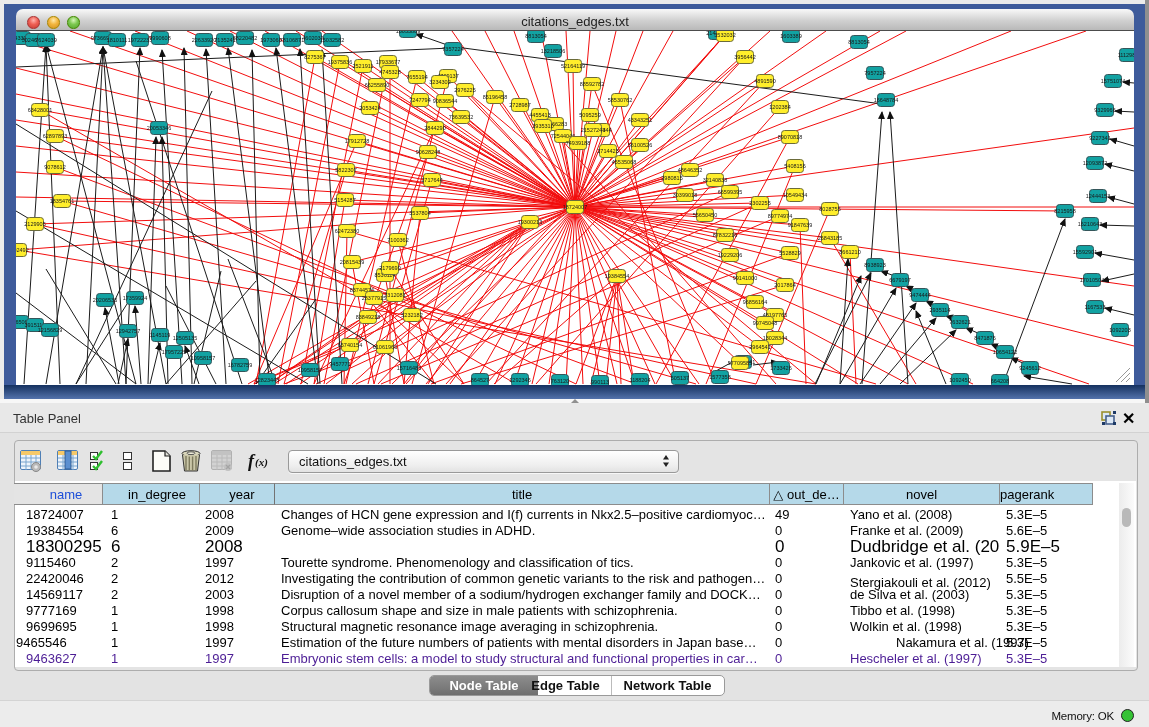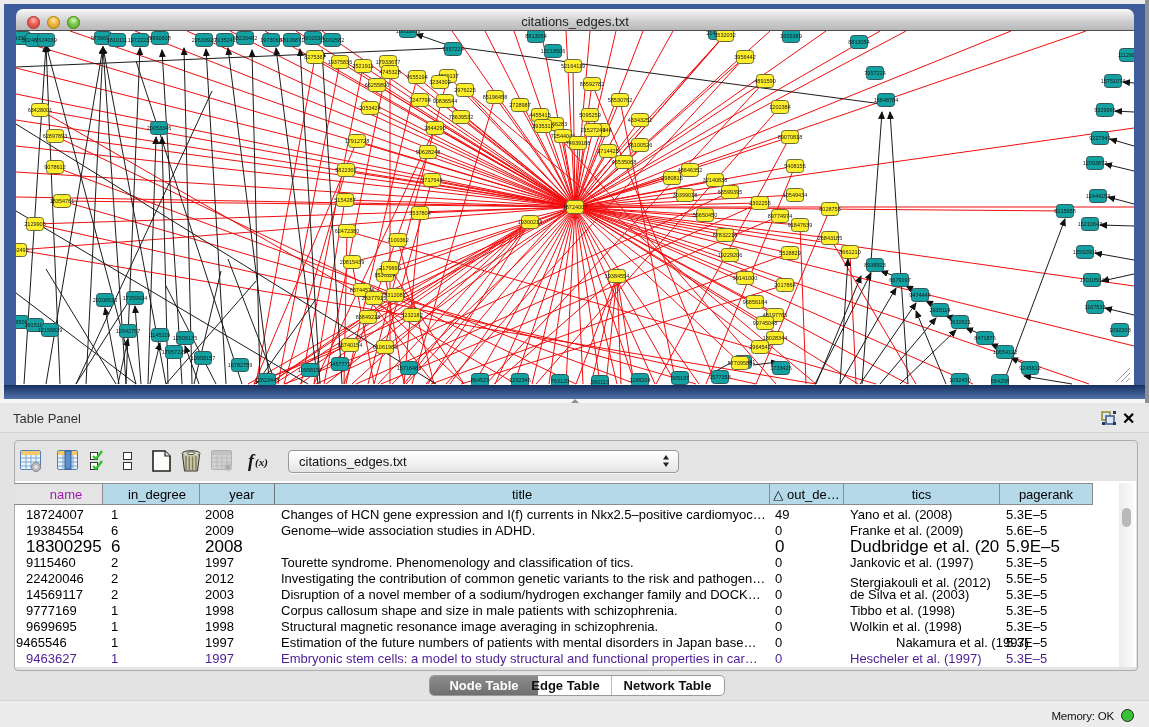--- a/index.html
+++ b/index.html
@@ -1007,27 +1007,27 @@
 </svg>
 
 <div class="abs" style="left:288px;top:450px;width:389px;height:21px;border:1px solid #999;border-radius:4px;background:linear-gradient(#fff,#eee 70%,#e2e2e2);box-shadow:0 1px 0 rgba(255,255,255,.7)"></div>
 <div class="abs" style="left:299px;top:454px;font-size:13px;color:#111">citations_edges.txt</div>
 <svg class="abs" style="left:662px;top:455px" width="8" height="12" viewBox="0 0 8 12">
     <path d="M4 0 L7 4.5 L1 4.5 Z" fill="#222"></path>
     <path d="M4 12 L7 7.5 L1 7.5 Z" fill="#222"></path>
   </svg>
 
 <div class="abs" style="left:15px;top:481px;width:1121px;height:186px;background:#fff"></div>
-<div style="position:absolute;left:14px;top:483px;width:89px;height:22px;background:#e4e4e4;border-right:1px solid #8c8c8c;border-top:1px solid #8c8c8c;border-bottom:1px solid #8c8c8c;box-sizing:border-box;padding-left:16px;text-align:center;line-height:21px;font-size:13px;color:#a21caf;white-space:nowrap;overflow:hidden">name</div>
+<div style="position:absolute;left:14px;top:483px;width:89px;height:22px;background:#e4e4e4;border-right:1px solid #8c8c8c;border-top:1px solid #8c8c8c;border-bottom:1px solid #8c8c8c;box-sizing:border-box;padding-left:16px;text-align:center;line-height:21px;font-size:13px;color:#1d4ed8;white-space:nowrap;overflow:hidden">name</div>
 <div style="position:absolute;left:103px;top:483px;width:97px;height:22px;background:#b5d9e9;border-right:1px solid #8c8c8c;border-top:1px solid #8c8c8c;border-bottom:1px solid #8c8c8c;box-sizing:border-box;padding-left:12px;text-align:center;line-height:21px;font-size:13px;color:#000;white-space:nowrap;overflow:hidden">in_degree</div>
 <div style="position:absolute;left:200px;top:483px;width:75px;height:22px;background:#b5d9e9;border-right:1px solid #737373;border-top:1px solid #8c8c8c;border-bottom:1px solid #8c8c8c;box-sizing:border-box;padding-left:10px;text-align:center;line-height:21px;font-size:13px;color:#000;white-space:nowrap;overflow:hidden">year</div>
 <div style="position:absolute;left:275px;top:483px;width:495px;height:22px;background:#b5d9e9;border-right:1px solid #8c8c8c;border-top:1px solid #8c8c8c;border-bottom:1px solid #8c8c8c;box-sizing:border-box;padding-left:0px;text-align:center;line-height:21px;font-size:13px;color:#000;white-space:nowrap;overflow:hidden">title</div>
 <div style="position:absolute;left:770px;top:483px;width:74px;height:22px;background:#b5d9e9;border-right:1px solid #8c8c8c;border-top:1px solid #8c8c8c;border-bottom:1px solid #8c8c8c;box-sizing:border-box;padding-left:0px;text-align:center;line-height:21px;font-size:13px;color:#000;white-space:nowrap;overflow:hidden">△ out_de…</div>
-<div style="position:absolute;left:844px;top:483px;width:156px;height:22px;background:#b5d9e9;border-right:1px solid #8c8c8c;border-top:1px solid #8c8c8c;border-bottom:1px solid #8c8c8c;box-sizing:border-box;padding-left:0px;text-align:center;line-height:21px;font-size:13px;color:#000;white-space:nowrap;overflow:hidden">tics</div>
-<div style="position:absolute;left:1000px;top:483px;width:93px;height:22px;background:#b5d9e9;border-right:1px solid #8c8c8c;border-top:1px solid #8c8c8c;border-bottom:1px solid #8c8c8c;box-sizing:border-box;padding-left:0px;text-align:center;line-height:21px;font-size:13px;color:#000;white-space:nowrap;overflow:hidden">pagerank</div>
+<div style="position:absolute;left:844px;top:483px;width:156px;height:22px;background:#b5d9e9;border-right:1px solid #8c8c8c;border-top:1px solid #8c8c8c;border-bottom:1px solid #8c8c8c;box-sizing:border-box;padding-left:0px;text-align:center;line-height:21px;font-size:13px;color:#000;white-space:nowrap;overflow:hidden">novel</div>
+<div style="position:absolute;left:1000px;top:483px;width:93px;height:22px;background:#b5d9e9;border-right:1px solid #8c8c8c;border-top:1px solid #8c8c8c;border-bottom:1px solid #8c8c8c;box-sizing:border-box;padding-left:0px;text-align:left;line-height:21px;font-size:13px;color:#000;white-space:nowrap;overflow:hidden">pagerank</div>
 <div style="position:absolute;left:0;top:507px;width:1123px;height:16px;font-size:13px;color:#000">
     <div style="position:absolute;left:26px;top:0;width:77px;height:16px;line-height:16px;white-space:nowrap;overflow:hidden">18724007</div>
     <div style="position:absolute;left:111px;top:0;width:89px;height:16px;line-height:16px;white-space:nowrap;overflow:hidden">1</div>
     <div style="position:absolute;left:205px;top:0;width:70px;height:16px;line-height:16px;white-space:nowrap;overflow:hidden">2008</div>
     <div style="position:absolute;left:281px;top:0;width:489px;height:16px;line-height:16px;white-space:nowrap;overflow:hidden">Changes of HCN gene expression and I(f) currents in Nkx2.5–positive cardiomyoc…</div>
     <div style="position:absolute;left:775px;top:0;width:69px;height:16px;line-height:16px;white-space:nowrap;overflow:hidden">49</div>
     <div style="position:absolute;left:850px;top:0;width:150px;height:16px;line-height:16px;white-space:nowrap;overflow:hidden">Yano et al. (2008)</div>
     <div style="position:absolute;left:1006px;top:0;width:87px;height:16px;line-height:16px;white-space:nowrap;overflow:hidden">5.3E–5</div>
   </div>
 <div style="position:absolute;left:0;top:523px;width:1123px;height:16px;font-size:13px;color:#000">

